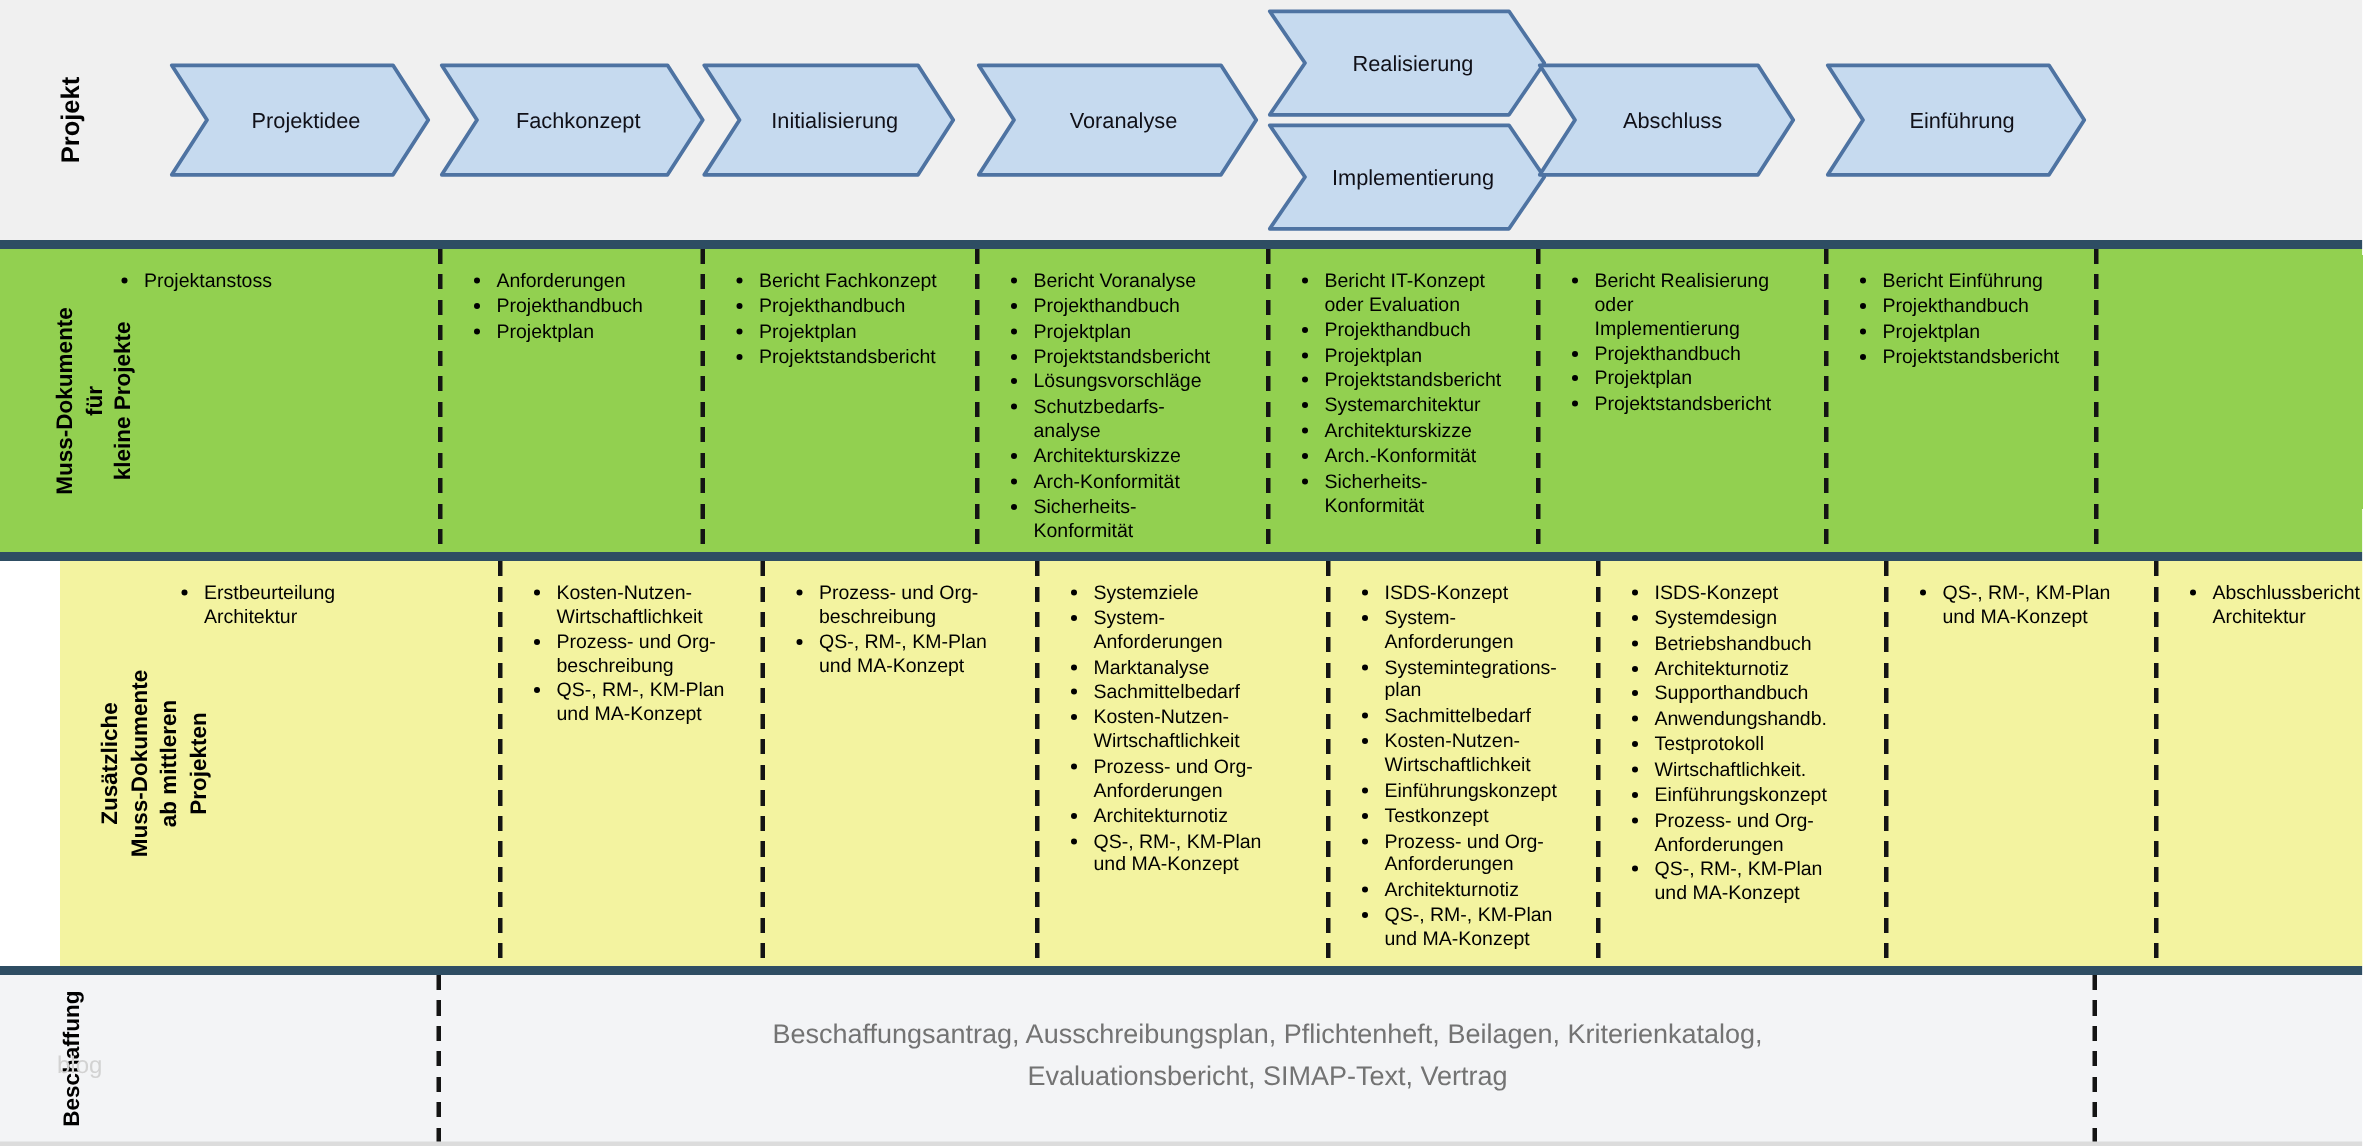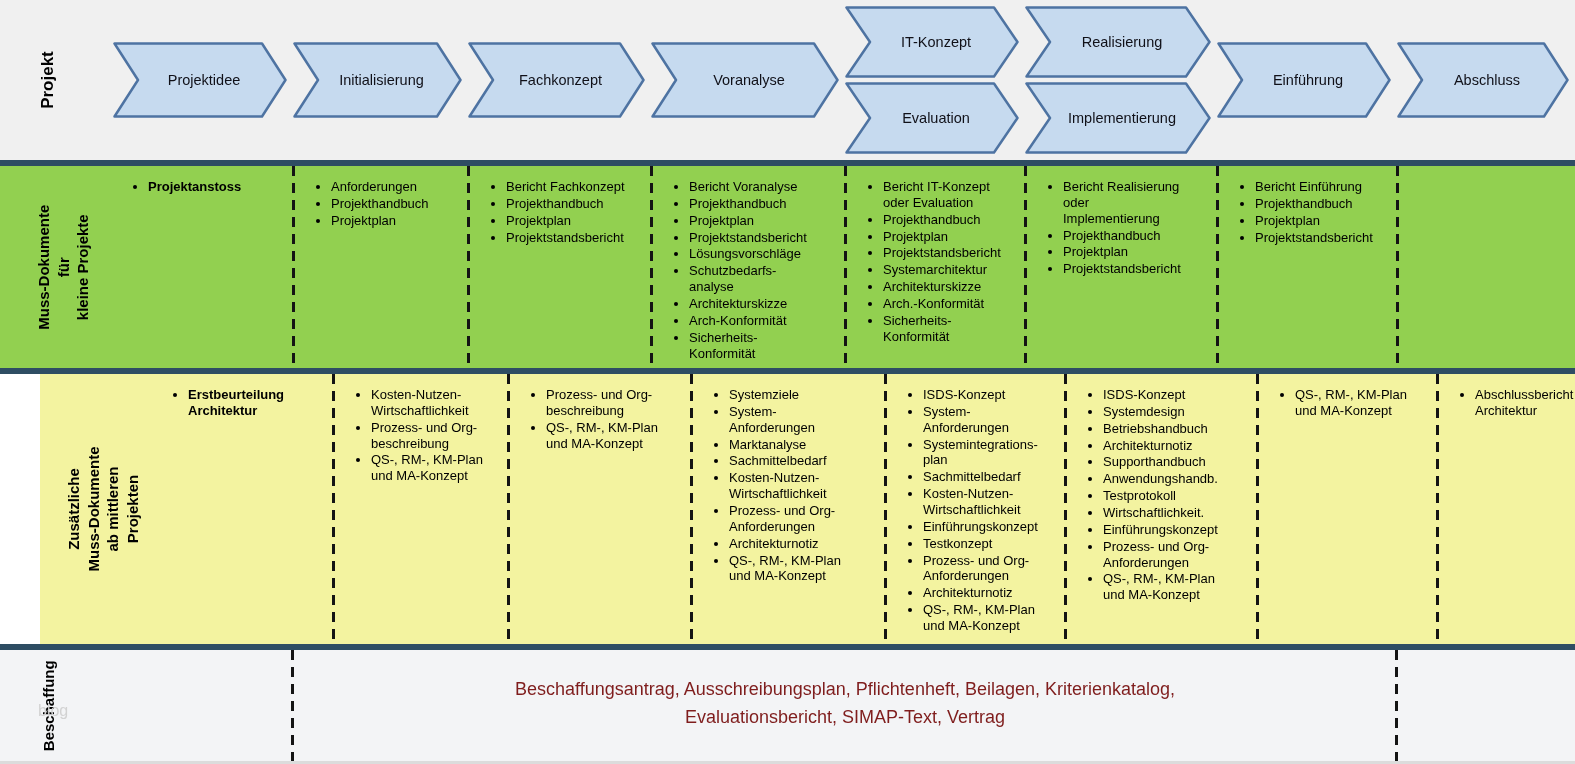--- a/index.html
+++ b/index.html
@@ -7,104 +7,94 @@
           font-family:"Liberation Sans",sans-serif;color:#000;}
   .band{position:relative;width:100%;}
   .band-projekt{height:160px;background:#f0f0f0;}
   .sep{height:6px;background:#2e4d63;}
   .band-green{height:202px;background:#92d050;}
   .band-yellow{height:270px;background:#f3f3a0;margin-left:40px;}
   .band-besch{height:111px;background:#f3f4f6;border-bottom:3px solid #dcdcdc;}
   .cols{position:absolute;left:0;top:0;right:0;bottom:0;display:grid;
         grid-template-columns:293px 175px 183px 194px 180px 192px 180px 178px;}
   .cell{position:relative;padding-top:13px;box-sizing:border-box;}
-  .cell.first{padding-left:110px;font-weight:bold;}
+  .cell.first{padding-left:58px;}
   .vsep{position:absolute;top:0;bottom:0;right:-2px;width:3px;
         background:repeating-linear-gradient(180deg,#141414 0 10px,transparent 10px 17px);}
   .vsep.abs{right:auto;}
   ul.docs{margin:0;padding-left:38px;font-size:13px;line-height:1.22;}
   ul.docs li{white-space:pre-line;margin:0 0 1px 0;}
   .vlabel-wrap{position:absolute;top:0;bottom:0;display:flex;align-items:center;
                justify-content:center;pointer-events:none;}
   .vlabel{transform:rotate(-90deg);white-space:pre-line;text-align:center;font-weight:bold;
           font-size:15px;line-height:1.3;width:max-content;}
   .w-projekt{left:8px;width:80px;}
   .w-projekt .vlabel{font-size:17px;}
   .w-green,.w-yellow{left:0;width:126px;}
   .w-besch{left:8px;width:80px;}
   svg.arrow{position:absolute;left:0;display:block;}
   .besch-text{position:absolute;left:293px;width:1104px;top:0;bottom:4px;display:flex;
               align-items:center;justify-content:center;text-align:center;
-              font-size:18px;line-height:1.55;white-space:pre-line;color:#7f1d1d;}
+              font-size:18px;line-height:1.55;white-space:pre-line;color:#737373;}
   .watermark{position:absolute;left:38px;top:52px;font-size:16px;color:#d2d2d2;}
 </style>
 </head>
 <body>
 
 <div class="canvas">
 
   <div class="band band-projekt">
     <div class="vlabel-wrap w-projekt">
       <span class="vlabel">Projekt</span>
     </div>
     <div class="cols">
       <div class="cell phase-cell">
           <svg width="174" height="76" class="arrow" style="top: 42px; left: 113px;">
             <polygon points="1.5,1.5 149,1.5 172.5,38 149,74.5 1.5,74.5 25,38" fill="#c6daef" stroke="#4e73a2" stroke-width="2.5" stroke-linejoin="round"></polygon>
             <text x="91" y="43" text-anchor="middle" font-size="14.5" fill="#101018">Projektidee</text>
           </svg>
         </div>
       <div class="cell phase-cell">
+          <svg width="177" height="76" class="arrow" style="top: 42px; left: 0px;">
+            <polygon points="1.5,1.5 152,1.5 175.5,38 152,74.5 1.5,74.5 25,38" fill="#c6daef" stroke="#4e73a2" stroke-width="2.5" stroke-linejoin="round"></polygon>
+            <text x="92.5" y="43" text-anchor="middle" font-size="14.5" fill="#101018">Fachkonzept</text>
+          </svg>
+        </div>
+      <div class="cell phase-cell">
           <svg width="169" height="76" class="arrow" style="top: 42px; left: 0px;">
             <polygon points="1.5,1.5 144,1.5 167.5,38 144,74.5 1.5,74.5 25,38" fill="#c6daef" stroke="#4e73a2" stroke-width="2.5" stroke-linejoin="round"></polygon>
             <text x="88.5" y="43" text-anchor="middle" font-size="14.5" fill="#101018">Initialisierung</text>
           </svg>
         </div>
       <div class="cell phase-cell">
-          <svg width="177" height="76" class="arrow" style="top: 42px; left: 0px;">
-            <polygon points="1.5,1.5 152,1.5 175.5,38 152,74.5 1.5,74.5 25,38" fill="#c6daef" stroke="#4e73a2" stroke-width="2.5" stroke-linejoin="round"></polygon>
-            <text x="92.5" y="43" text-anchor="middle" font-size="14.5" fill="#101018">Fachkonzept</text>
-          </svg>
-        </div>
-      <div class="cell phase-cell">
           <svg width="188" height="76" class="arrow" style="top: 42px; left: 0px;">
             <polygon points="1.5,1.5 163,1.5 186.5,38 163,74.5 1.5,74.5 25,38" fill="#c6daef" stroke="#4e73a2" stroke-width="2.5" stroke-linejoin="round"></polygon>
             <text x="98" y="43" text-anchor="middle" font-size="14.5" fill="#101018">Voranalyse</text>
           </svg>
         </div>
       <div class="cell phase-cell">
-          <svg width="174" height="72" class="arrow" style="top: 6px; left: 0px;">
-            <polygon points="1.5,1.5 149,1.5 172.5,36 149,70.5 1.5,70.5 25,36" fill="#c6daef" stroke="#4e73a2" stroke-width="2.5" stroke-linejoin="round"></polygon>
-            <text x="91" y="41" text-anchor="middle" font-size="14.5" fill="#101018">IT-Konzept</text>
-          </svg>
-          <svg width="174" height="72" class="arrow" style="top: 82px; left: 0px;">
-            <polygon points="1.5,1.5 149,1.5 172.5,36 149,70.5 1.5,70.5 25,36" fill="#c6daef" stroke="#4e73a2" stroke-width="2.5" stroke-linejoin="round"></polygon>
-            <text x="91" y="41" text-anchor="middle" font-size="14.5" fill="#101018">Evaluation</text>
-          </svg>
-        </div>
-      <div class="cell phase-cell">
           <svg width="186" height="72" class="arrow" style="top: 6px; left: 0px;">
             <polygon points="1.5,1.5 161,1.5 184.5,36 161,70.5 1.5,70.5 25,36" fill="#c6daef" stroke="#4e73a2" stroke-width="2.5" stroke-linejoin="round"></polygon>
             <text x="97" y="41" text-anchor="middle" font-size="14.5" fill="#101018">Realisierung</text>
           </svg>
           <svg width="186" height="72" class="arrow" style="top: 82px; left: 0px;">
             <polygon points="1.5,1.5 161,1.5 184.5,36 161,70.5 1.5,70.5 25,36" fill="#c6daef" stroke="#4e73a2" stroke-width="2.5" stroke-linejoin="round"></polygon>
             <text x="97" y="41" text-anchor="middle" font-size="14.5" fill="#101018">Implementierung</text>
           </svg>
         </div>
       <div class="cell phase-cell">
+          <svg width="172" height="76" class="arrow" style="top: 42px; left: 0px;">
+            <polygon points="1.5,1.5 147,1.5 170.5,38 147,74.5 1.5,74.5 25,38" fill="#c6daef" stroke="#4e73a2" stroke-width="2.5" stroke-linejoin="round"></polygon>
+            <text x="90" y="43" text-anchor="middle" font-size="14.5" fill="#101018">Abschluss</text>
+          </svg>
+        </div>
+      <div class="cell phase-cell">
           <svg width="174" height="76" class="arrow" style="top: 42px; left: 0px;">
             <polygon points="1.5,1.5 149,1.5 172.5,38 149,74.5 1.5,74.5 25,38" fill="#c6daef" stroke="#4e73a2" stroke-width="2.5" stroke-linejoin="round"></polygon>
             <text x="91" y="43" text-anchor="middle" font-size="14.5" fill="#101018">Einführung</text>
-          </svg>
-        </div>
-      <div class="cell phase-cell">
-          <svg width="172" height="76" class="arrow" style="top: 42px; left: 0px;">
-            <polygon points="1.5,1.5 147,1.5 170.5,38 147,74.5 1.5,74.5 25,38" fill="#c6daef" stroke="#4e73a2" stroke-width="2.5" stroke-linejoin="round"></polygon>
-            <text x="90" y="43" text-anchor="middle" font-size="14.5" fill="#101018">Abschluss</text>
           </svg>
         </div>
     </div>
   </div>
 
   <div class="sep"></div>
 
   <div class="band band-green">
     <div class="cols">
       <div class="cell first">

